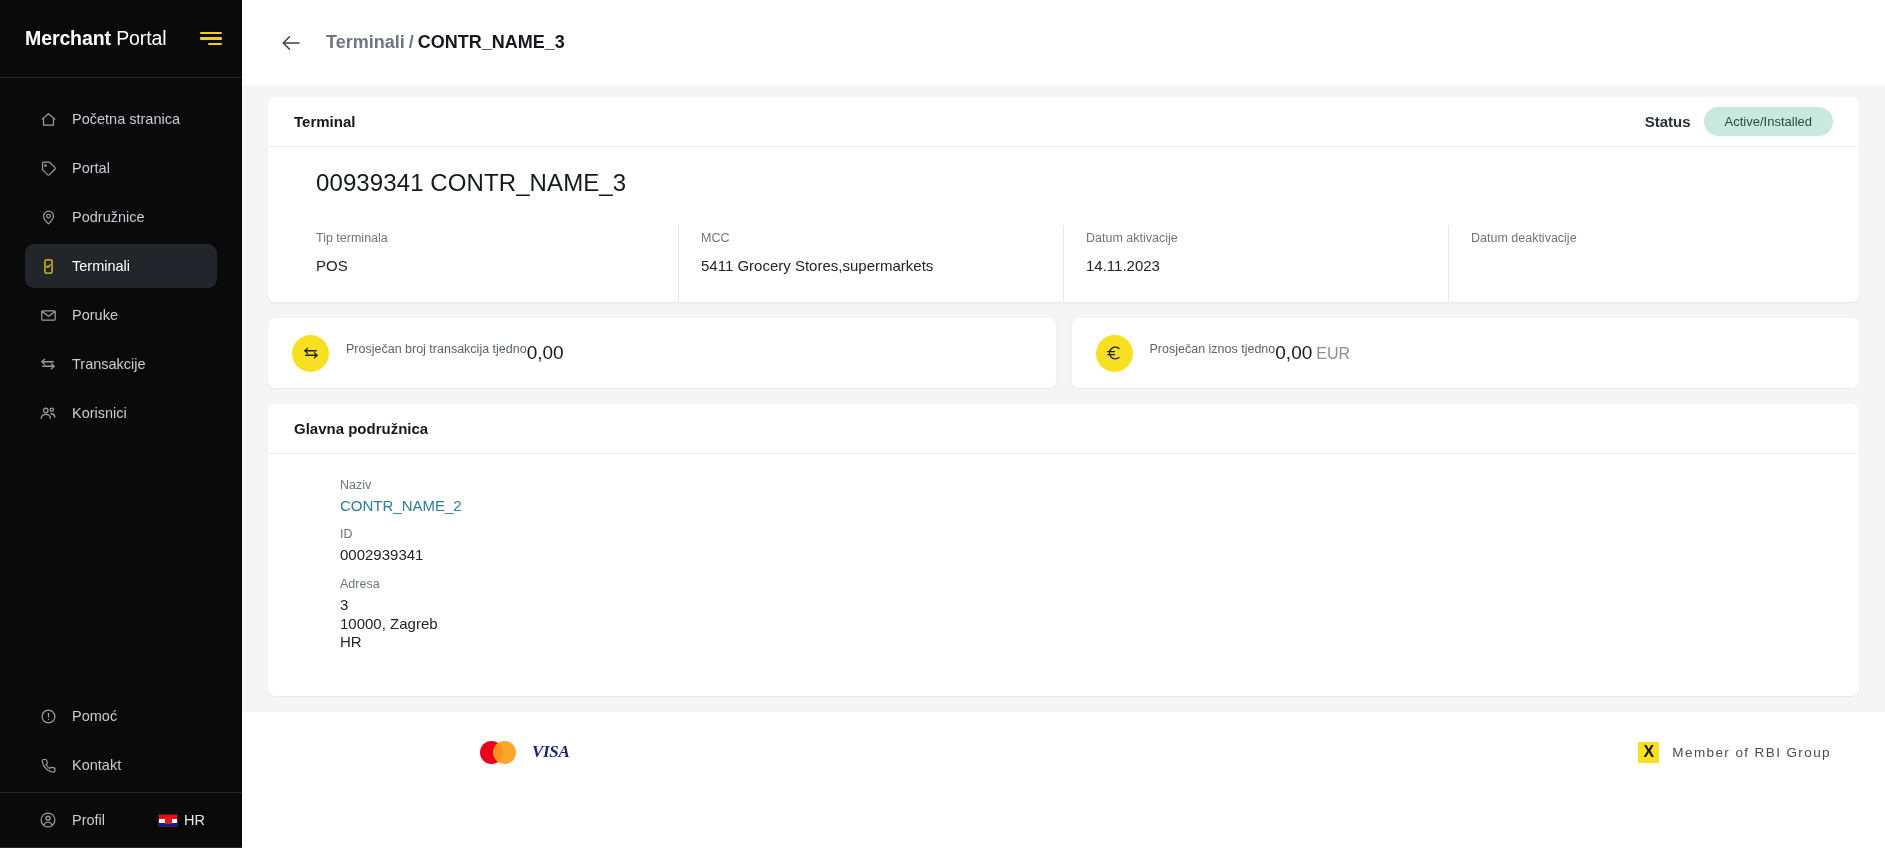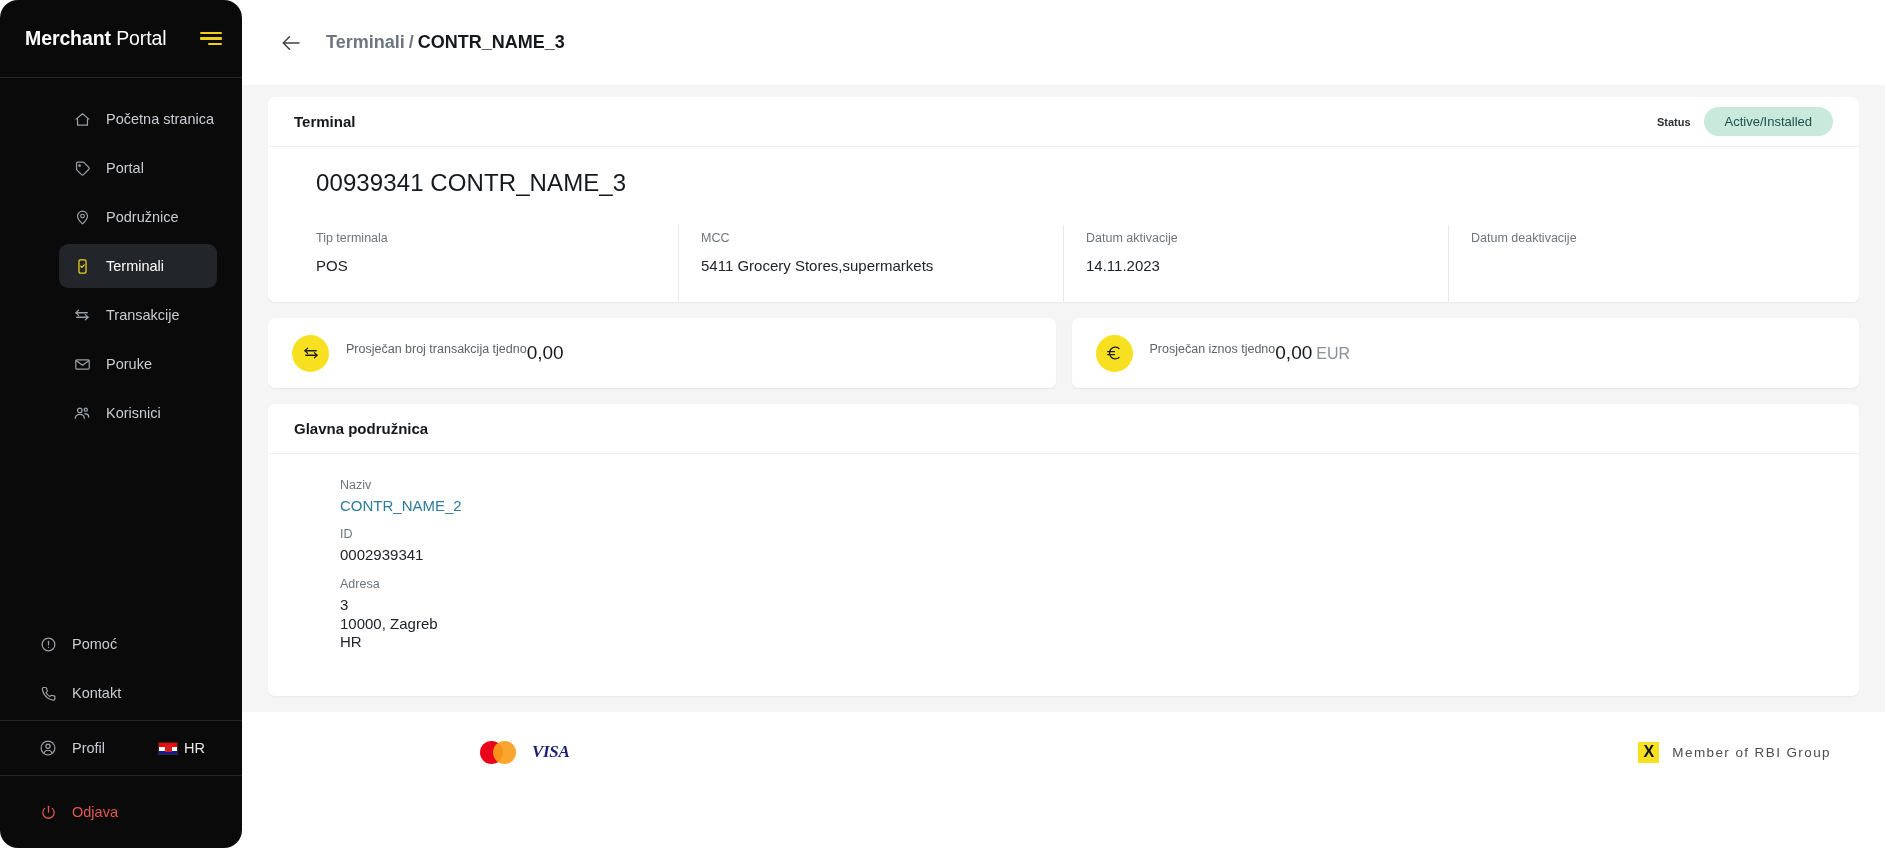--- a/index.html
+++ b/index.html
@@ -19,21 +19,20 @@
   
   .sidebar {
     width: 242px;
     min-width: 242px;
     height: 848px;
     background: #0a0a0a;
     color: #d6d6d6;
     display: flex;
     flex-direction: column;
     position: relative;
-    border-radius: 18px;
   }
   .brand {
     height: 78px;
     display: flex;
     align-items: center;
     padding: 0 20px 0 25px;
     border-bottom: 1px solid #23272b;
   }
   .brand-text {
     font-size: 19.5px;
@@ -49,21 +48,21 @@
     flex-direction: column;
     align-items: flex-end;
     gap: 3.5px;
     cursor: pointer;
   }
   .hamburger i { display: block; height: 2.2px; background: #f0d017; border-radius: 1px; }
   .hamburger i:nth-child(1) { width: 22px; }
   .hamburger i:nth-child(2) { width: 22px; }
   .hamburger i:nth-child(3) { width: 14px; }
 
-  .nav-top { padding-top: 14px; padding-left: 34px; }
+  .nav-top { padding-top: 14px; }
   .nav-item {
     display: flex;
     align-items: center;
     height: 44px;
     margin: 5px 25px;
     padding: 0 12px;
     border-radius: 9px;
     font-size: 14.5px;
     color: #c9cdd2;
     cursor: pointer;
@@ -189,21 +188,21 @@
     font-size: 15px;
     font-weight: bold;
     color: #15181c;
   }
   .status-wrap {
     margin-left: auto;
     display: flex;
     align-items: center;
     gap: 13px;
   }
-  .status-label { font-size: 11px; font-weight: bold; color: #2c3136; }
+  .status-label { font-size: 15px; font-weight: bold; color: #2c3136; }
   .status-badge {
     background: #c9e9dd;
     color: #1f4f48;
     font-size: 13px;
     padding: 7px 21px;
     border-radius: 20px;
     white-space: nowrap;
   }
 
   .terminal-body { padding: 22px 26px 0 26px; }
@@ -376,38 +375,38 @@
           <svg width="17" height="17" viewBox="0 0 24 24" fill="none" stroke="#f0d017" stroke-width="1.8" stroke-linecap="round" stroke-linejoin="round">
               <rect x="7" y="2.5" width="10" height="19" rx="2"></rect>
               <path d="M9.6 11.6l1.6 1.7 3.3-3.6"></path>
             </svg>
         </span>
         <span class="lbl">Terminali</span>
       </div>
 
       <div class="nav-item">
         <span class="ic">
+          <svg width="17" height="17" viewBox="0 0 24 24" fill="none" stroke="#9aa0a6" stroke-width="1.7" stroke-linecap="round" stroke-linejoin="round">
+              <rect x="2.5" y="5.5" width="19" height="13" rx="1.6"></rect>
+              <path d="m3.2 6.6 8.8 6.6 8.8-6.6"></path>
+            </svg>
+        </span>
+        <span class="lbl">Poruke</span>
+      </div>
+
+      <div class="nav-item">
+        <span class="ic">
           <svg width="18" height="18" viewBox="0 0 24 24" fill="none" stroke="#9aa0a6" stroke-width="1.7" stroke-linecap="round" stroke-linejoin="round">
               <path d="M4 9h15"></path>
               <path d="M7.5 5.5 4 9l3.5 3.5"></path>
               <path d="M20 15H5"></path>
               <path d="M16.5 11.5 20 15l-3.5 3.5"></path>
             </svg>
         </span>
         <span class="lbl">Transakcije</span>
-      </div>
-
-      <div class="nav-item">
-        <span class="ic">
-          <svg width="17" height="17" viewBox="0 0 24 24" fill="none" stroke="#9aa0a6" stroke-width="1.7" stroke-linecap="round" stroke-linejoin="round">
-              <rect x="2.5" y="5.5" width="19" height="13" rx="1.6"></rect>
-              <path d="m3.2 6.6 8.8 6.6 8.8-6.6"></path>
-            </svg>
-        </span>
-        <span class="lbl">Poruke</span>
       </div>
 
       <div class="nav-item">
         <span class="ic">
           <svg width="18" height="18" viewBox="0 0 24 24" fill="none" stroke="#9aa0a6" stroke-width="1.7" stroke-linecap="round" stroke-linejoin="round">
               <circle cx="9" cy="8.5" r="3"></circle>
               <path d="M3 19c0-3.2 2.7-5.2 6-5.2s6 2 6 5.2"></path>
               <circle cx="17" cy="7.5" r="2.1"></circle>
               <path d="M16 13c2.7 0 5 1.8 5 4.6"></path>
             </svg>
@@ -454,29 +453,20 @@
           <span class="flag">
             <span class="r r1"></span>
               <span class="r r2"></span>
               <span class="r r3"></span>
               <span class="chk"></span>
           </span>
           <span>HR</span>
         </span>
       </div>
 
-      <div class="logout-row">
-        <span class="ic">
-          <svg width="17" height="17" viewBox="0 0 24 24" fill="none" stroke="#e0584f" stroke-width="1.8" stroke-linecap="round">
-              <path d="M12 3.3v8.3"></path>
-              <path d="M6.6 6.2a8 8 0 1 0 10.8 0"></path>
-            </svg>
-        </span>
-        <span>Odjava</span>
-      </div>
 
     </div>
   </aside>
 
   <section class="main">
 
     <header class="topbar">
       <span class="back-btn">
         <svg width="24" height="24" viewBox="0 0 24 24" fill="none" stroke="#3b4148" stroke-width="1.5" stroke-linecap="round" stroke-linejoin="round">
             <path d="M20 12H4.5"></path>

